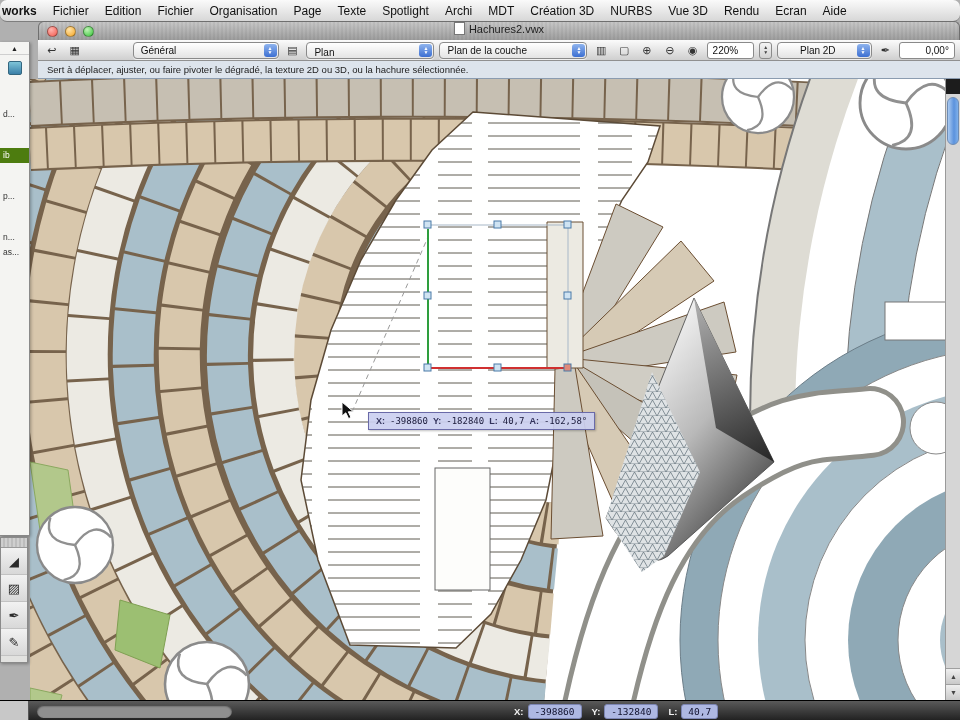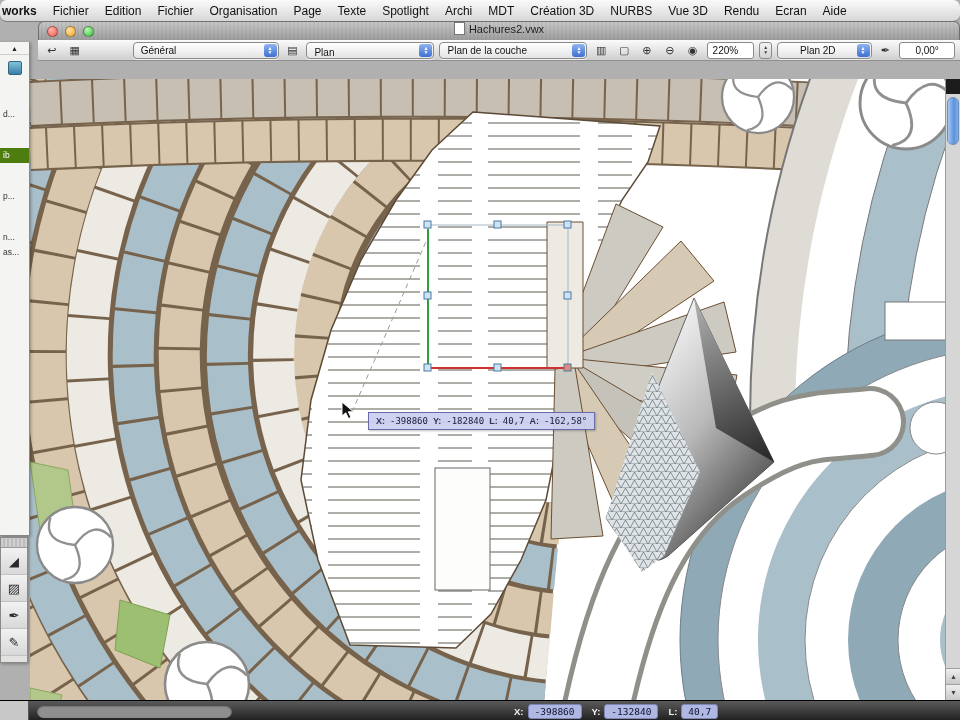--- a/index.html
+++ b/index.html
@@ -176,25 +176,28 @@
         <span>▼</span>
       </div>
     <div class="dropdown" style="width:66px;justify-content:center;">
       <span>Plan 2D</span>
       <span class="dd-step">
           <span>▲</span>
           <span>▼</span>
         </span>
     </div>
     <span class="tb-icon">✒</span>
-    <div class="field" style="width:44px;justify-content:center;">
+    <div class="field" style="width:44px;justify-content:flex-end;">
       <span>0,00°</span>
     </div>
   </div>
 
+  <div class="hint-bar">
+    <span>Sert à déplacer, ajuster, ou faire pivoter le dégradé, la texture 2D ou 3D, ou la hachure sélectionnée.</span>
+  </div>
 
   <div class="canvas-wrap">
     <svg width="915" height="621" viewBox="30 79 915 621" xmlns="http://www.w3.org/2000/svg">
       <defs>
         <pattern id="hatchP" patternUnits="userSpaceOnUse" width="160" height="13">
           <path d="M8,6 H100 M118,6 H152" stroke="#5d5950" stroke-width="1" fill="none"></path>
         </pattern>
         <pattern id="triP" patternUnits="userSpaceOnUse" width="9" height="8">
           <path d="M0,8 H9 M0,8 L4.5,0 L9,8" stroke="#5a6a74" stroke-width="0.7" fill="none"></path>
         </pattern>

